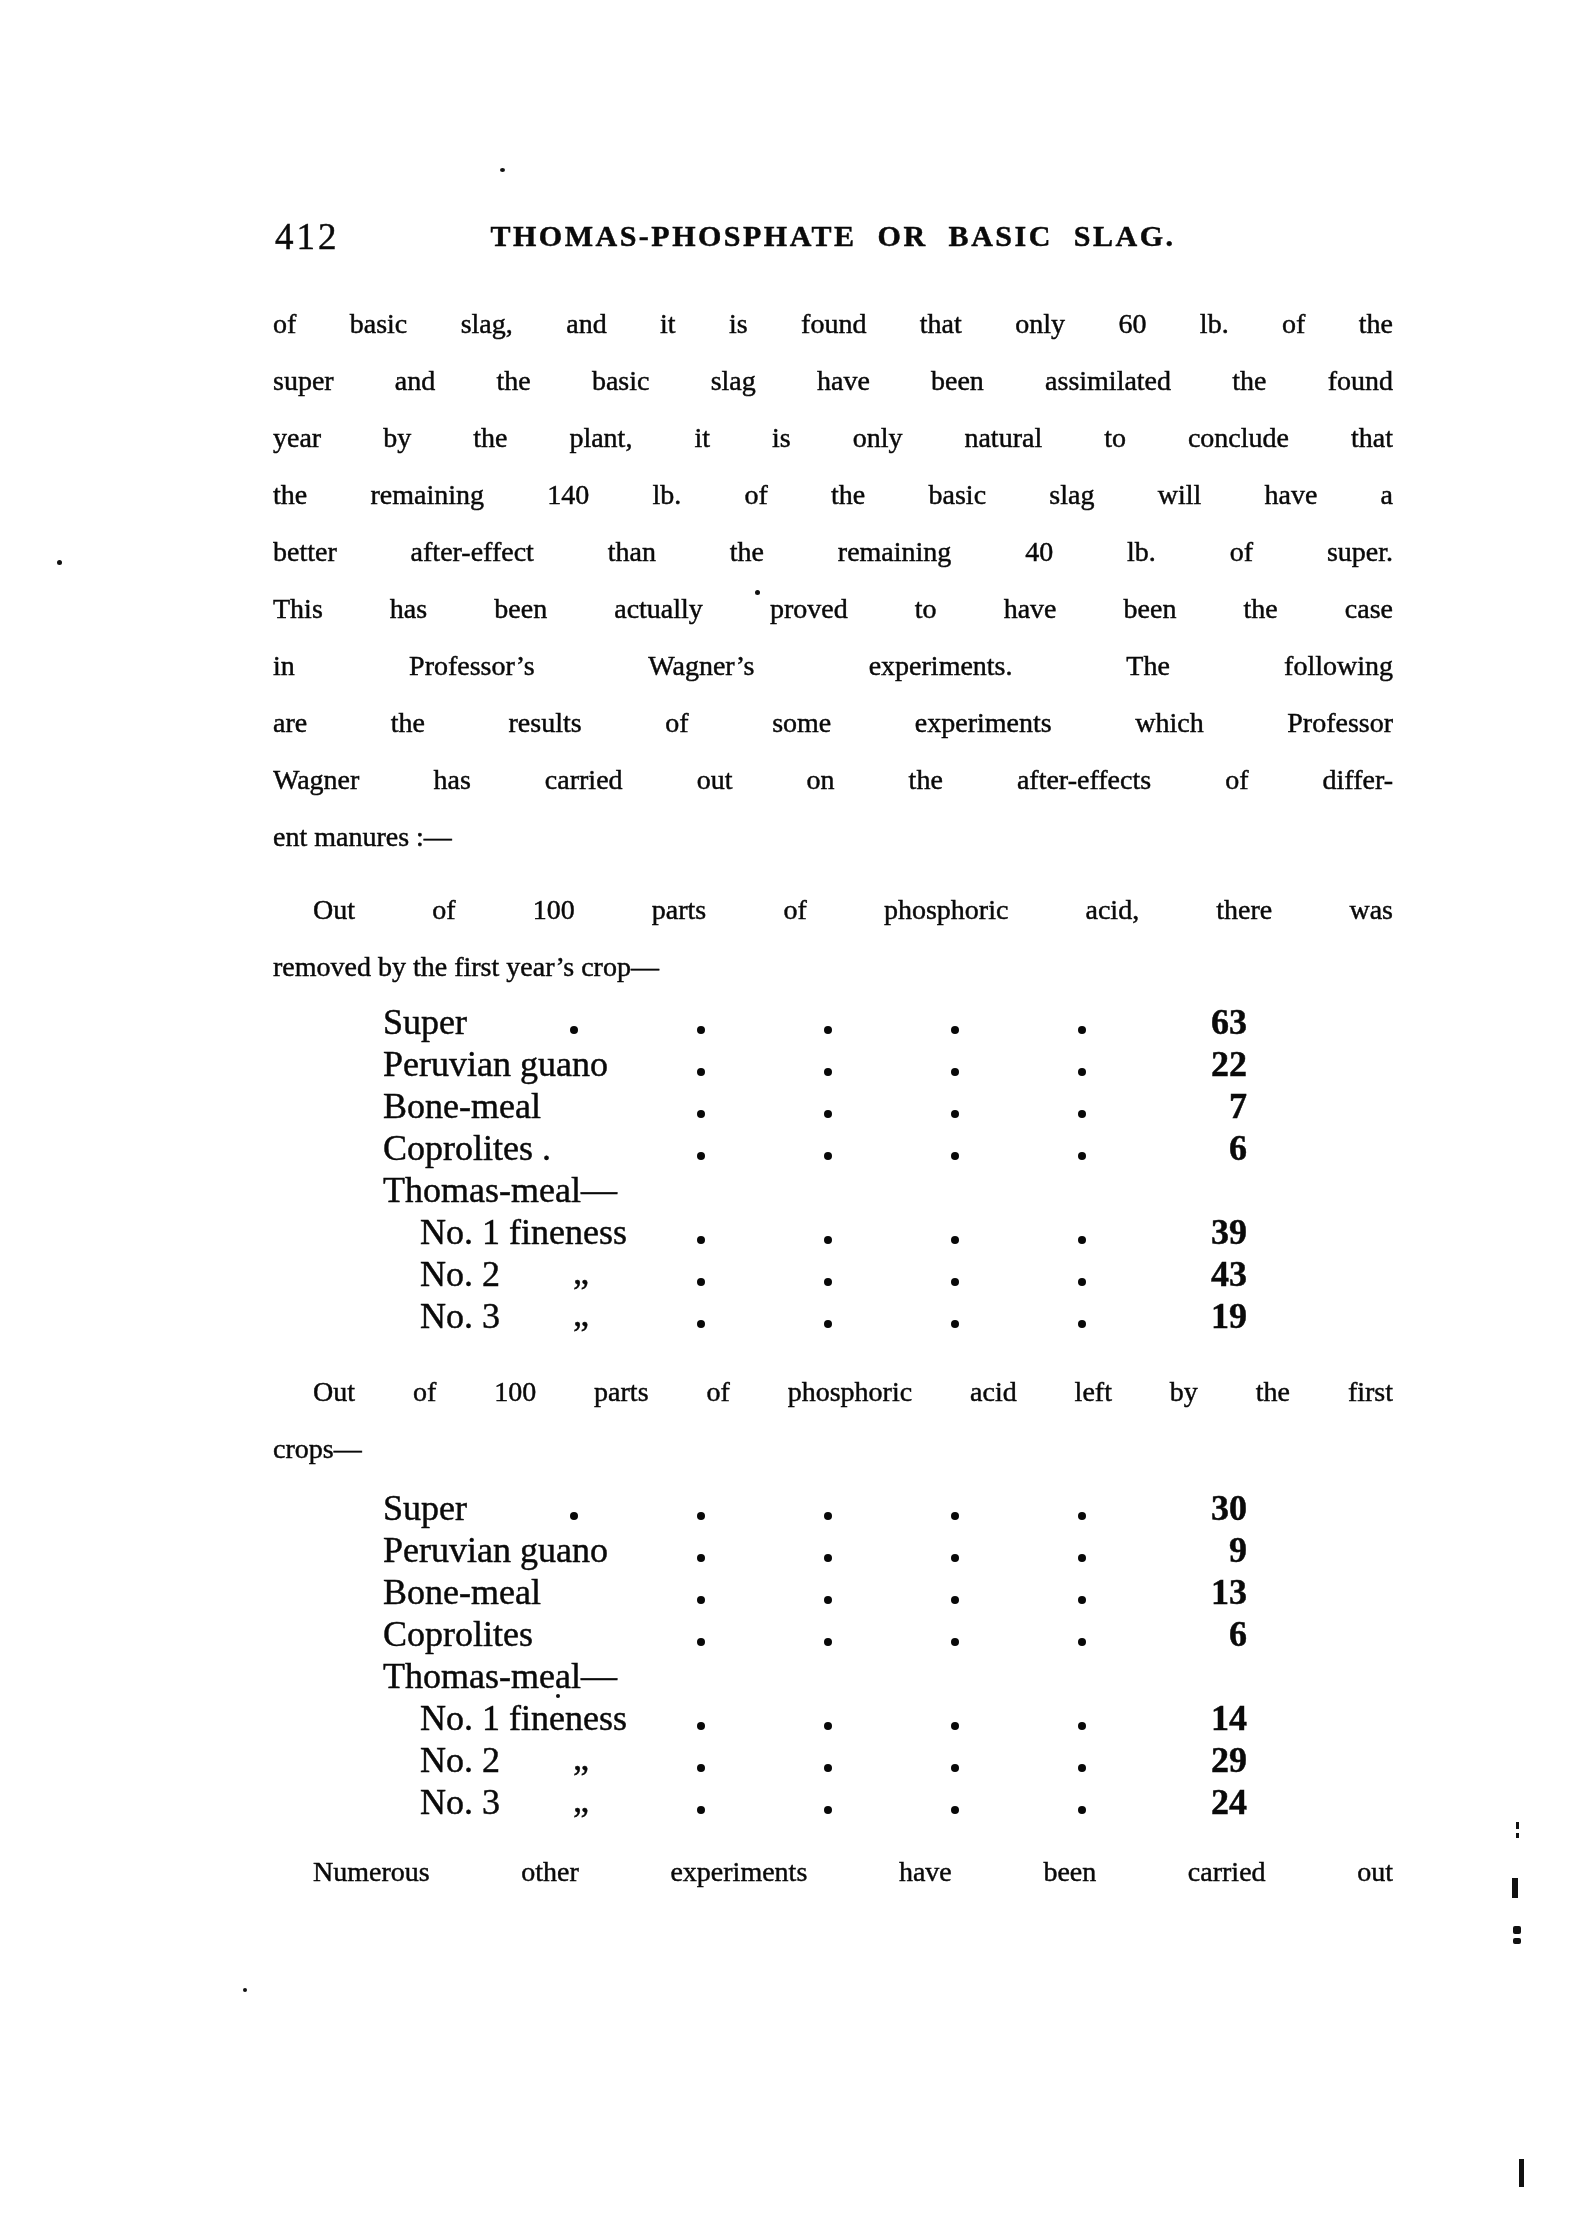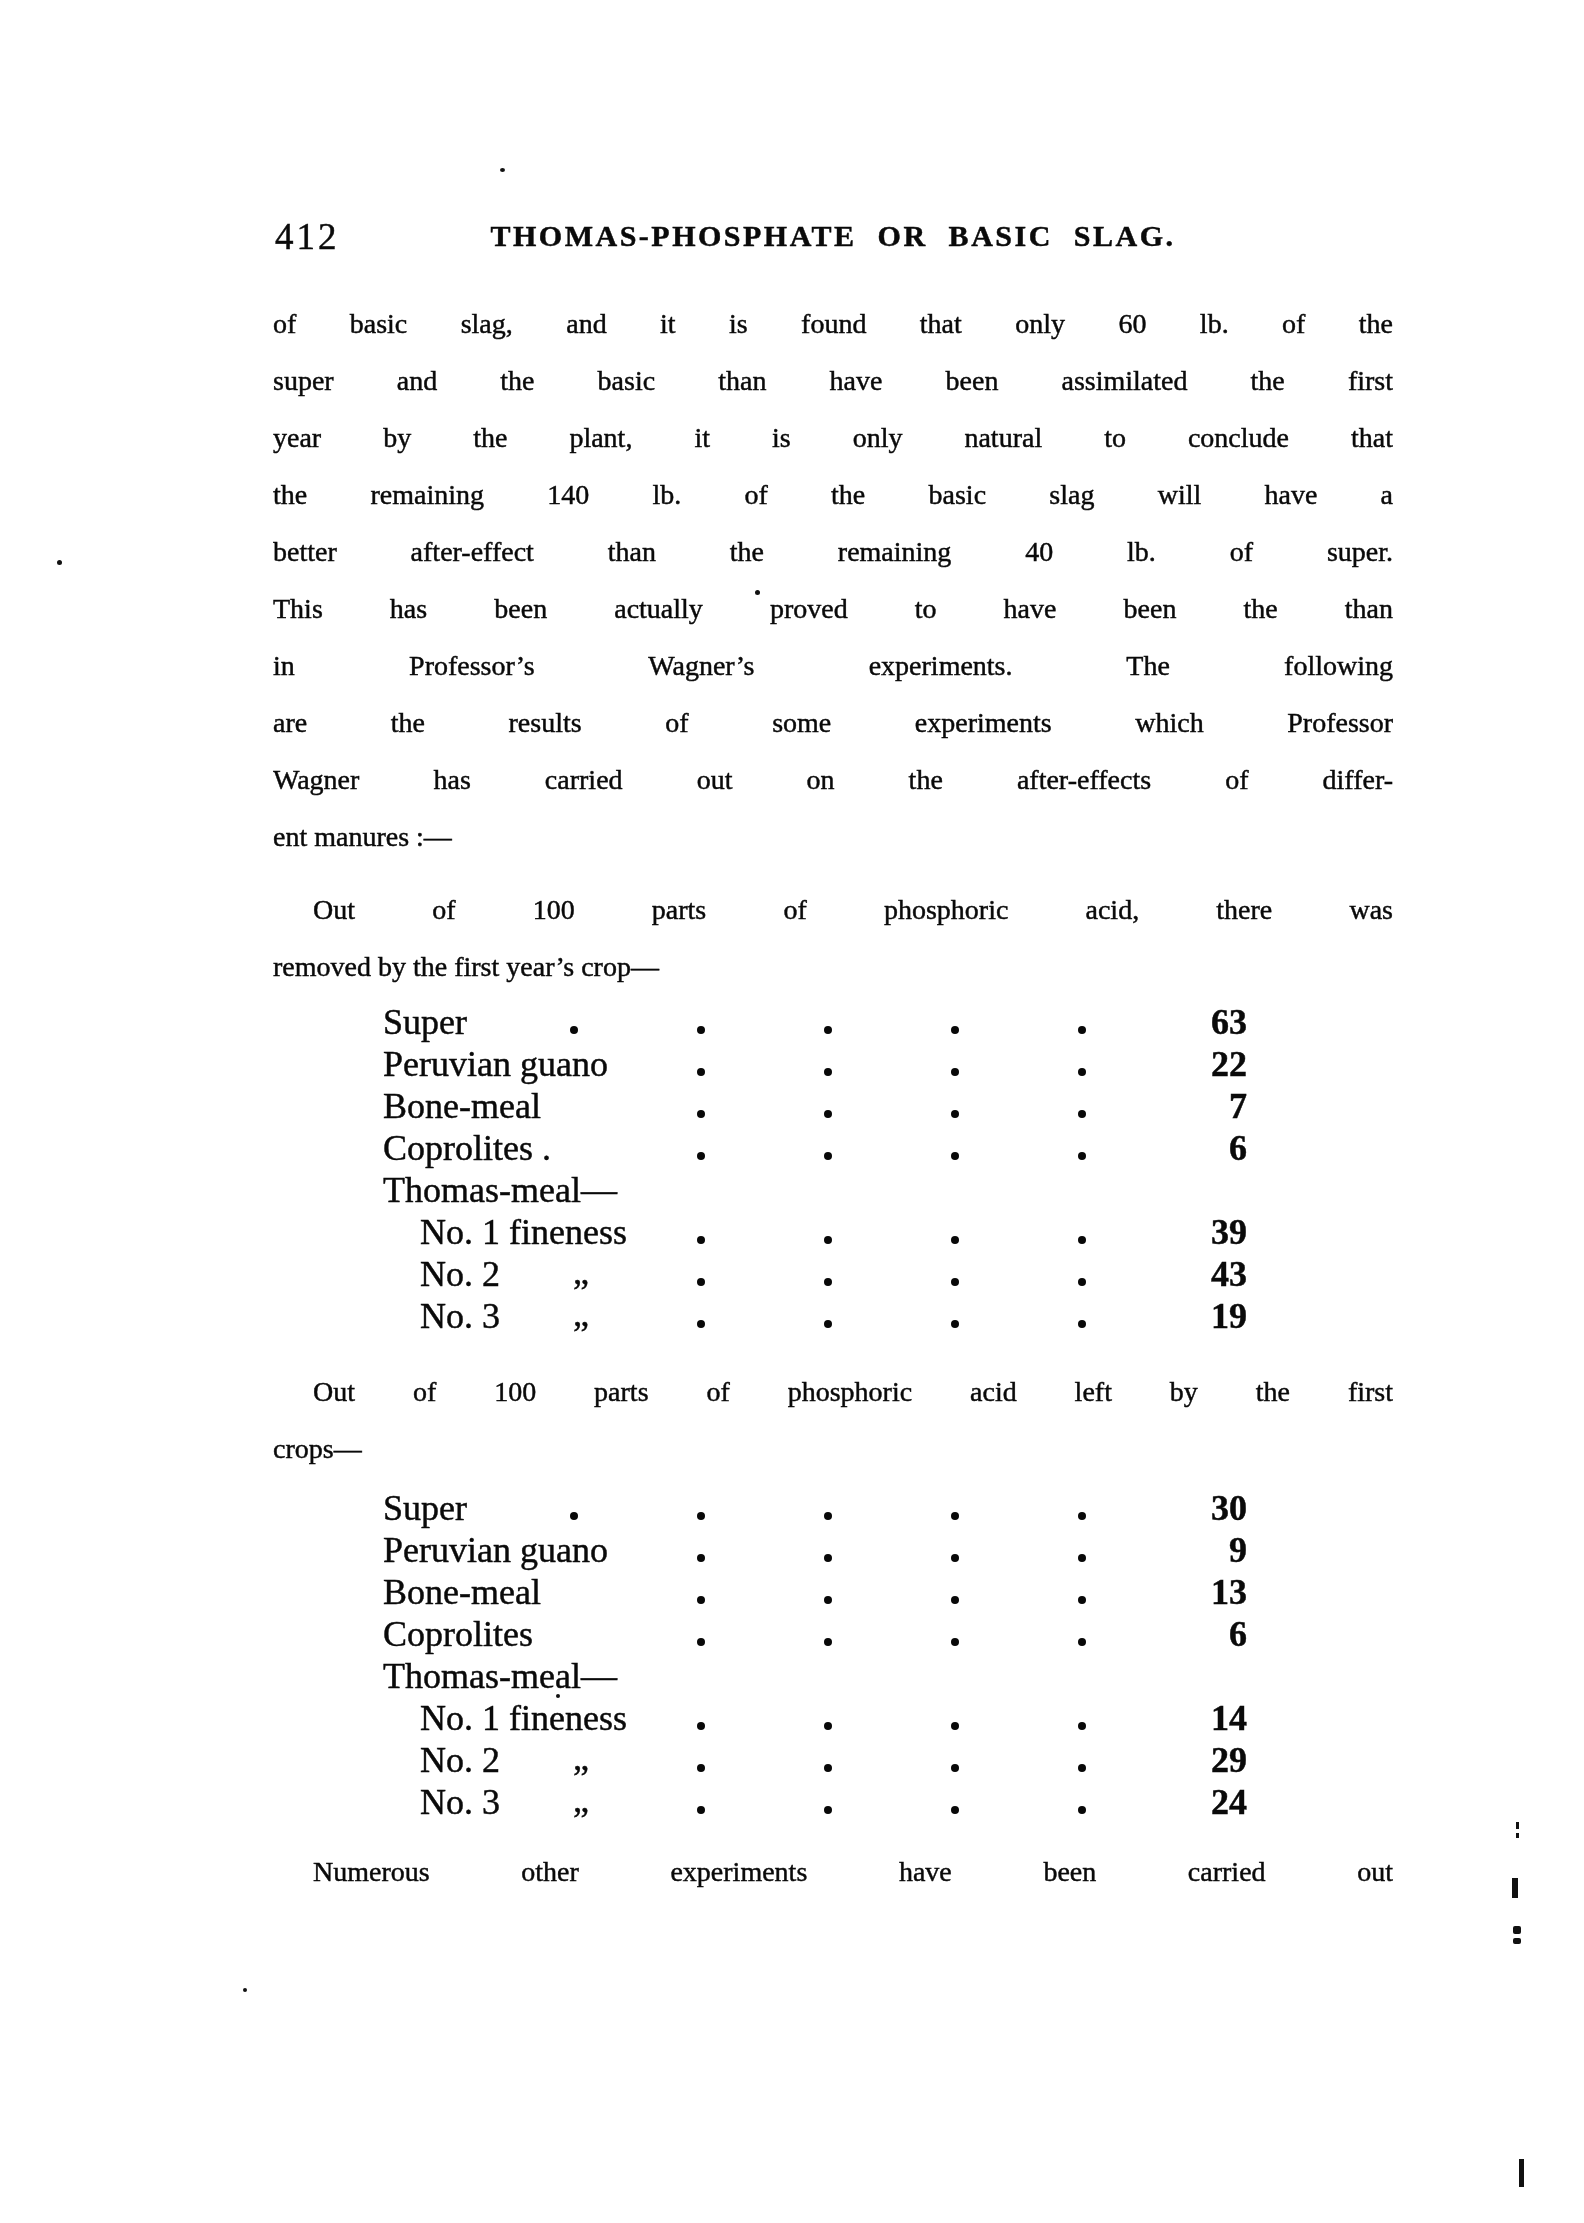--- a/index.html
+++ b/index.html
@@ -45,25 +45,25 @@
   <div class="content">
 
     <div class="head">
       <span class="page-num">412</span>
       <div class="run-title">THOMAS-PHOSPHATE OR BASIC SLAG.</div>
     </div>
 
     <div class="para p1">
 
     <div class="line j">of basic slag, and it is found that only 60 lb. of the</div>
-        <div class="line j">super and the basic than have been assimilated the first</div>
+        <div class="line j">super and the basic slag have been assimilated the found</div>
         <div class="line j">year by the plant, it is only natural to conclude that</div>
         <div class="line j">the remaining 140 lb. of the basic slag will have a</div>
         <div class="line j">better after-effect than the remaining 40 lb. of super.</div>
-        <div class="line j">This has been actually proved to have been the than</div>
+        <div class="line j">This has been actually proved to have been the case</div>
         <div class="line j">in Professor’s Wagner’s experiments.  The following</div>
         <div class="line j">are the results of some experiments which Professor</div>
         <div class="line j">Wagner has carried out on the after-effects of differ-</div>
         <div class="line">ent manures :—</div>
       </div>
 
     <div class="para p2">
 
     <div class="line j ind">Out of 100 parts of phosphoric acid, there was</div>
         <div class="line">removed by the first year’s crop—</div>

